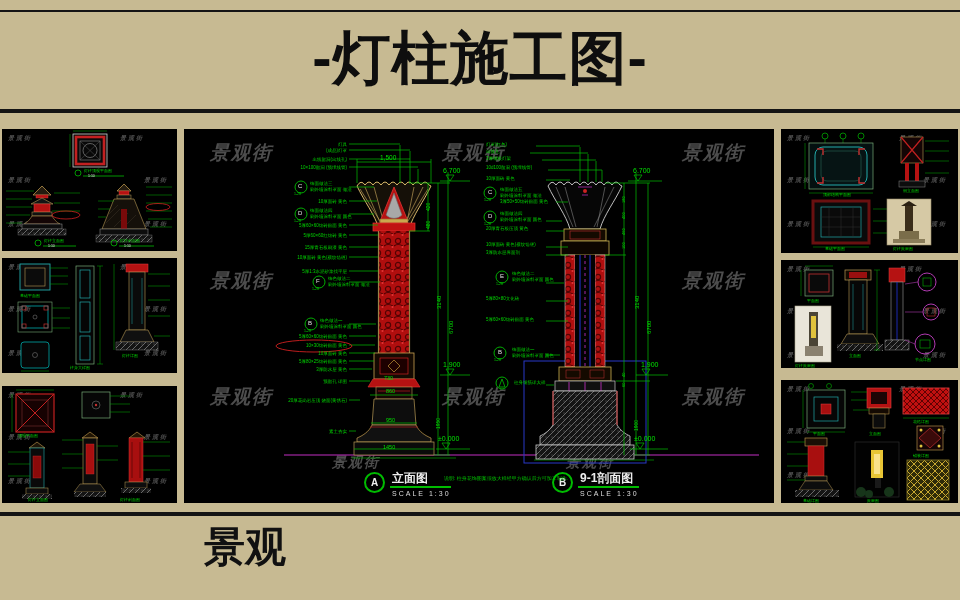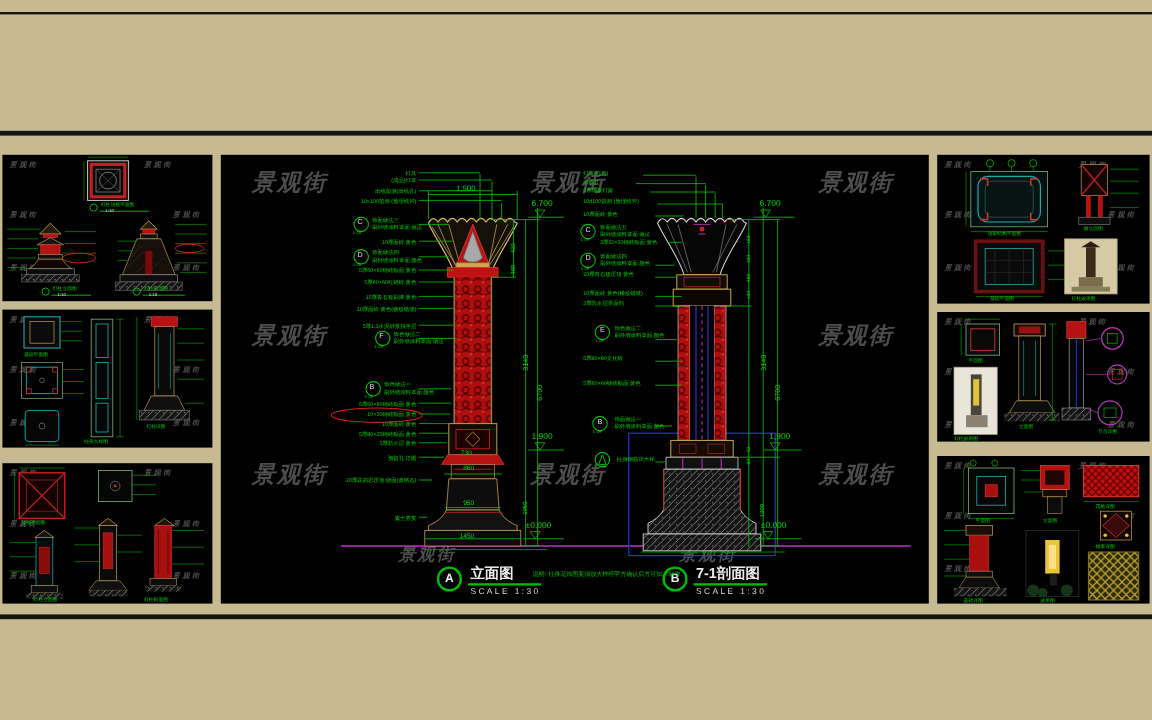--- a/index.html
+++ b/index.html
@@ -60,20 +60,21 @@
         <path d="M0,0 L6,6 M6,0 L0,6" stroke="#5c0202" stroke-width="1"></path>
       </pattern>
       <pattern id="latY" width="7" height="7" patternUnits="userSpaceOnUse">
         <rect width="7" height="7" fill="#2e2a08"></rect>
         <path d="M0,0 L7,7 M7,0 L0,7" stroke="#c8a830" stroke-width="1"></path>
       </pattern>
     </defs>
   </svg>
 
   <div class="rule" id="rule-top"></div>
+  <div class="page-title">-灯柱施工图-</div>
   <div class="rule" id="rule-head"></div>
 
   <section class="panel" id="pL1">
       <span class="wm" style="left: 142px; top: 92px; font-size: 6px;">景观街</span>
       <span class="wm" style="left: 6px; top: 92px; font-size: 6px;">景观街</span>
       <span class="wm" style="left: 142px; top: 48px; font-size: 6px;">景观街</span>
       <span class="wm" style="left: 6px; top: 48px; font-size: 6px;">景观街</span>
       <span class="wm" style="left: 118px; top: 6px; font-size: 6px;">景观街</span>
       <span class="wm" style="left: 6px; top: 6px; font-size: 6px;">景观街</span>
     <svg viewBox="0 0 175 122">
@@ -320,21 +321,21 @@
     <div class="dtitle" style="left:180px;top:343px;">
       <span class="bubble">A</span>
       <span class="dcol">
         <span class="dname">立面图</span>
         <span class="dscale">SCALE  1:30</span>
       </span>
     </div>
     <div class="dtitle" style="left:368px;top:343px;">
       <span class="bubble">B</span>
       <span class="dcol">
-        <span class="dname">7-1剖面图</span>
+        <span class="dname">9-1剖面图</span>
         <span class="dscale">SCALE  1:30</span>
       </span>
     </div>
     <span class="cnote">说明: 柱身花饰图案须放大样经甲方确认后方可加工制作.</span>
   <span class="lbl " style="left: 163px; top: 13px; font-size: 4.5px; transform: translateX(-100%);">灯具</span>
       <span class="lbl " style="left: 163px; top: 19px; font-size: 4.5px; transform: translateX(-100%);">(成品)灯罩</span>
       <span class="lbl " style="left: 163px; top: 28px; font-size: 4.5px; transform: translateX(-100%);">出线留洞(出线孔)</span>
       <span class="lbl " style="left: 163px; top: 36px; font-size: 4.5px; transform: translateX(-100%);">10×100留洞 (预埋线管)</span>
       <span class="lbl " style="left: 163px; top: 70px; font-size: 4.5px; transform: translateX(-100%);">10厚面砖 黄色</span>
       <span class="lbl " style="left: 163px; top: 94px; font-size: 4.5px; transform: translateX(-100%);">5厚60×60锦砖贴面 黄色</span>
@@ -577,14 +578,15 @@
     </svg>
   <span class="lbl " style="left: 32px; top: 52px; font-size: 4px;">平面图</span>
       <span class="lbl " style="left: 88px; top: 52px; font-size: 4px;">立面图</span>
       <span class="lbl " style="left: 132px; top: 40px; font-size: 4px;">花格详图</span>
       <span class="lbl " style="left: 22px; top: 119px; font-size: 4px;">基础详图</span>
       <span class="lbl " style="left: 86px; top: 119px; font-size: 4px;">效果图</span>
       <span class="lbl " style="left: 132px; top: 74px; font-size: 4px;">铺装详图</span>
     </section>
 
   <div class="rule" id="rule-foot"></div>
+  <div class="footer-text" id="brand">景观</div>
 
 </div>
 
 </body></html>

